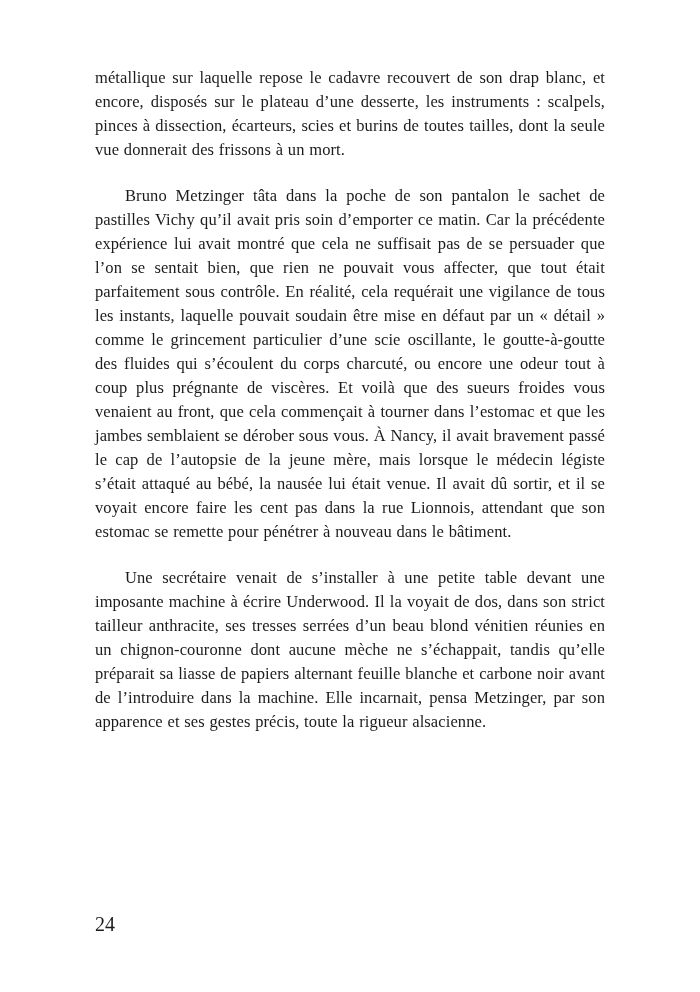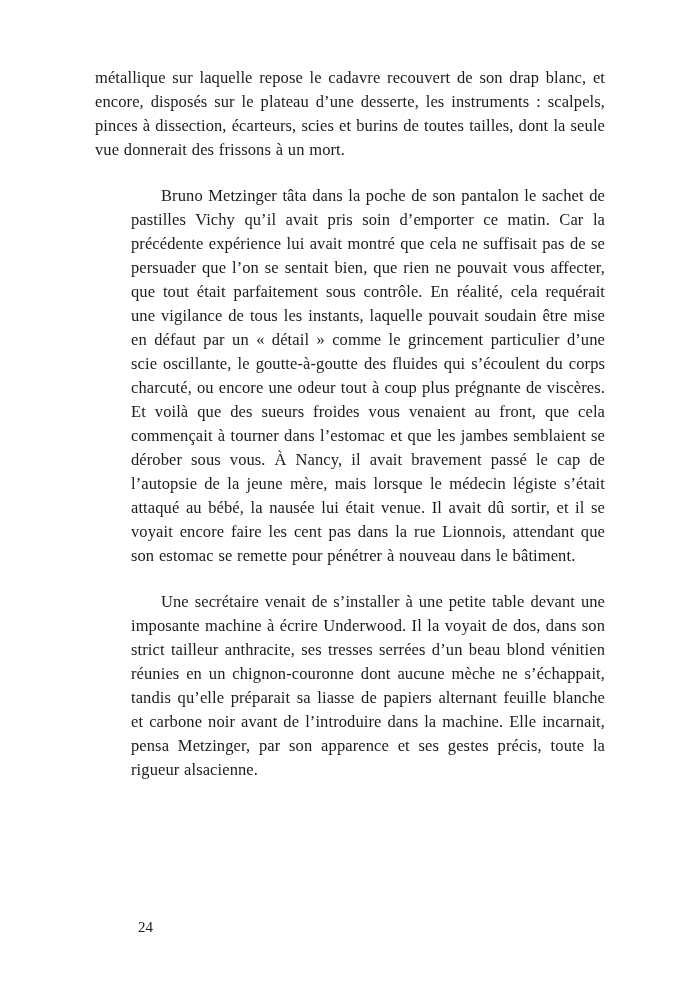--- a/index.html
+++ b/index.html
@@ -32,29 +32,27 @@
     text-align: justify;
     text-justify: inter-word;
     letter-spacing: 0.1px;
     word-spacing: 0.5px;
   }
   .para.indent {
     text-indent: 30px;
   }
   .para.spaced {
     margin-top: 22px;
-    margin-left: 36px;
   }
   .page-number {
     position: absolute;
     left: 95px;
     bottom: 56px;
-    font-size: 15px;
+    font-size: 20px;
     color: #1b1b1b;
-    margin-left: 43px;
   }
 </style>
 </head>
 <body>
 
 <div class="page">
   <div class="text-block">
     <p class="para">métallique sur laquelle repose le cadavre recouvert de son drap blanc, et encore, disposés sur le plateau d’une desserte, les instruments : scalpels, pinces à dissection, écarteurs, scies et burins de toutes tailles, dont la seule vue donnerait des frissons à un mort.</p>
     <p class="para indent spaced">Bruno Metzinger tâta dans la poche de son pantalon le sachet de pastilles Vichy qu’il avait pris soin d’emporter ce matin. Car la précédente expérience lui avait montré que cela ne suffisait pas de se persuader que l’on se sentait bien, que rien ne pouvait vous affecter, que tout était parfaitement sous contrôle. En réalité, cela requérait une vigilance de tous les instants, laquelle pouvait soudain être mise en défaut par un « détail » comme le grincement particulier d’une scie oscillante, le goutte-à-goutte des fluides qui s’écoulent du corps charcuté, ou encore une odeur tout à coup plus prégnante de viscères. Et voilà que des sueurs froides vous venaient au front, que cela commençait à tourner dans l’estomac et que les jambes semblaient se dérober sous vous. À Nancy, il avait bravement passé le cap de l’autopsie de la jeune mère, mais lorsque le médecin légiste s’était attaqué au bébé, la nausée lui était venue. Il avait dû sortir, et il se voyait encore faire les cent pas dans la rue Lionnois, attendant que son estomac se remette pour pénétrer à nouveau dans le bâtiment.</p>
     <p class="para indent spaced">Une secrétaire venait de s’installer à une petite table devant une imposante machine à écrire Underwood. Il la voyait de dos, dans son strict tailleur anthracite, ses tresses serrées d’un beau blond vénitien réunies en un chignon-couronne dont aucune mèche ne s’échappait, tandis qu’elle préparait sa liasse de papiers alternant feuille blanche et carbone noir avant de l’introduire dans la machine. Elle incarnait, pensa Metzinger, par son apparence et ses gestes précis, toute la rigueur alsacienne.</p>

